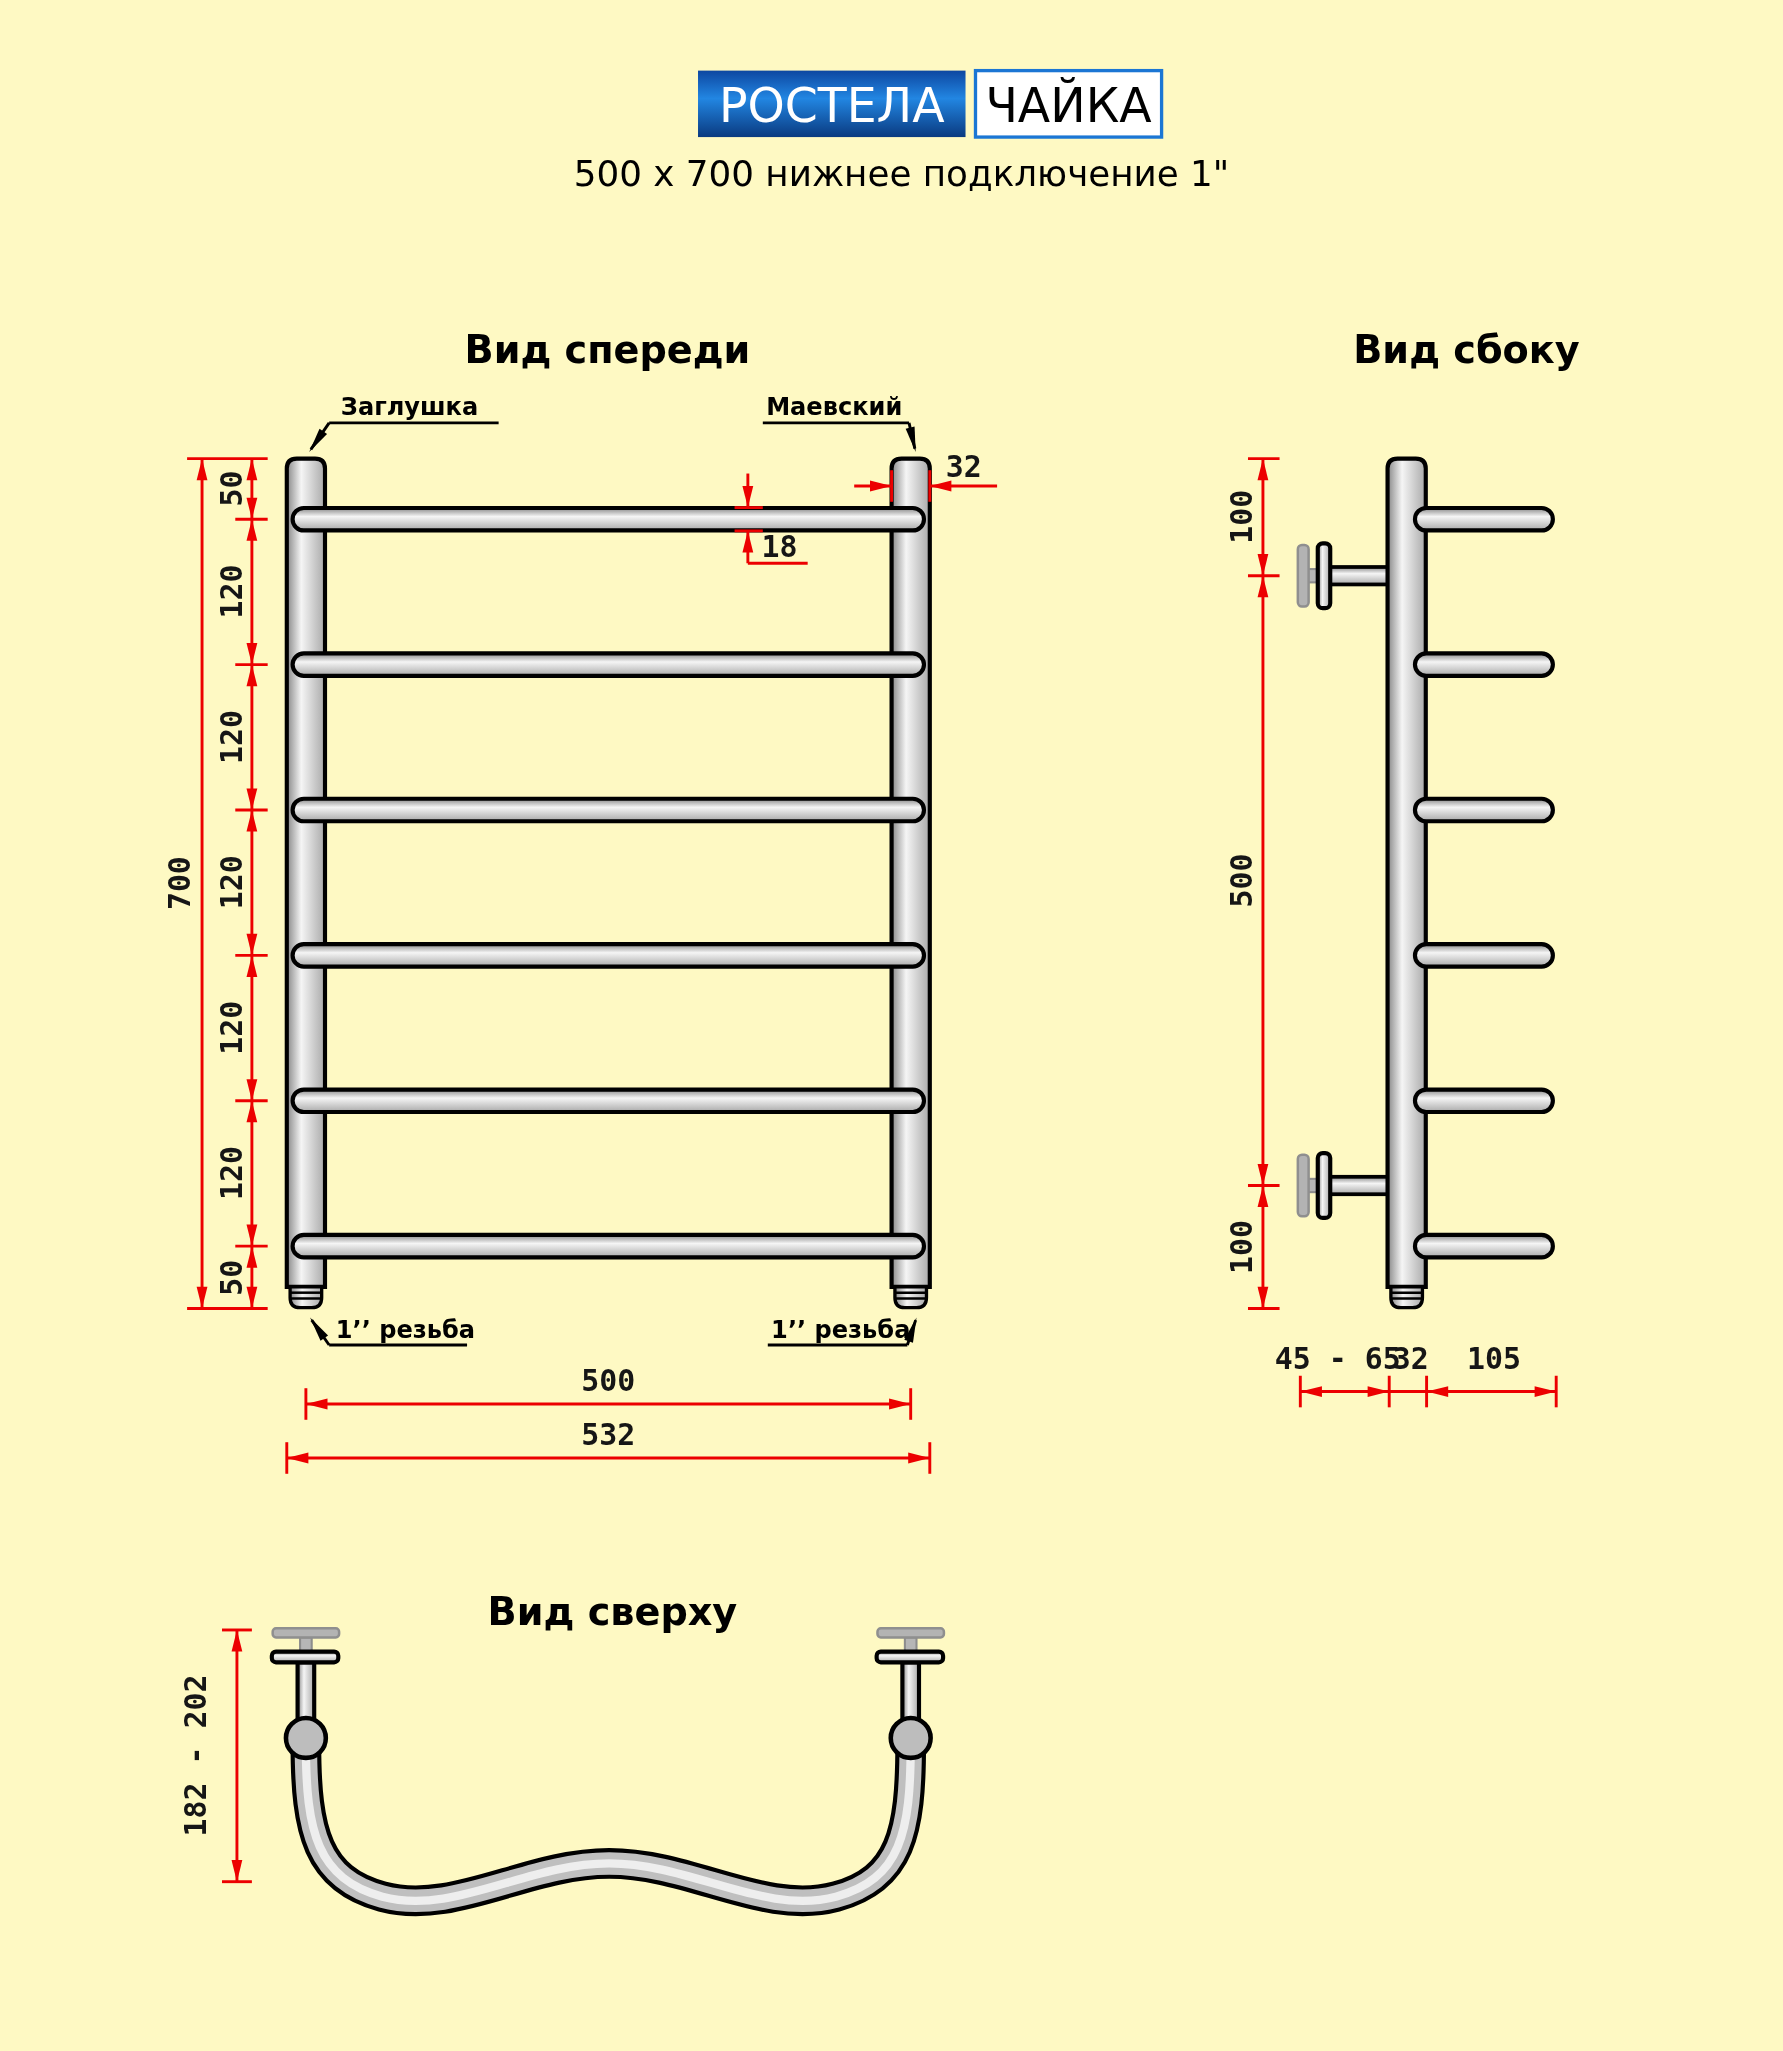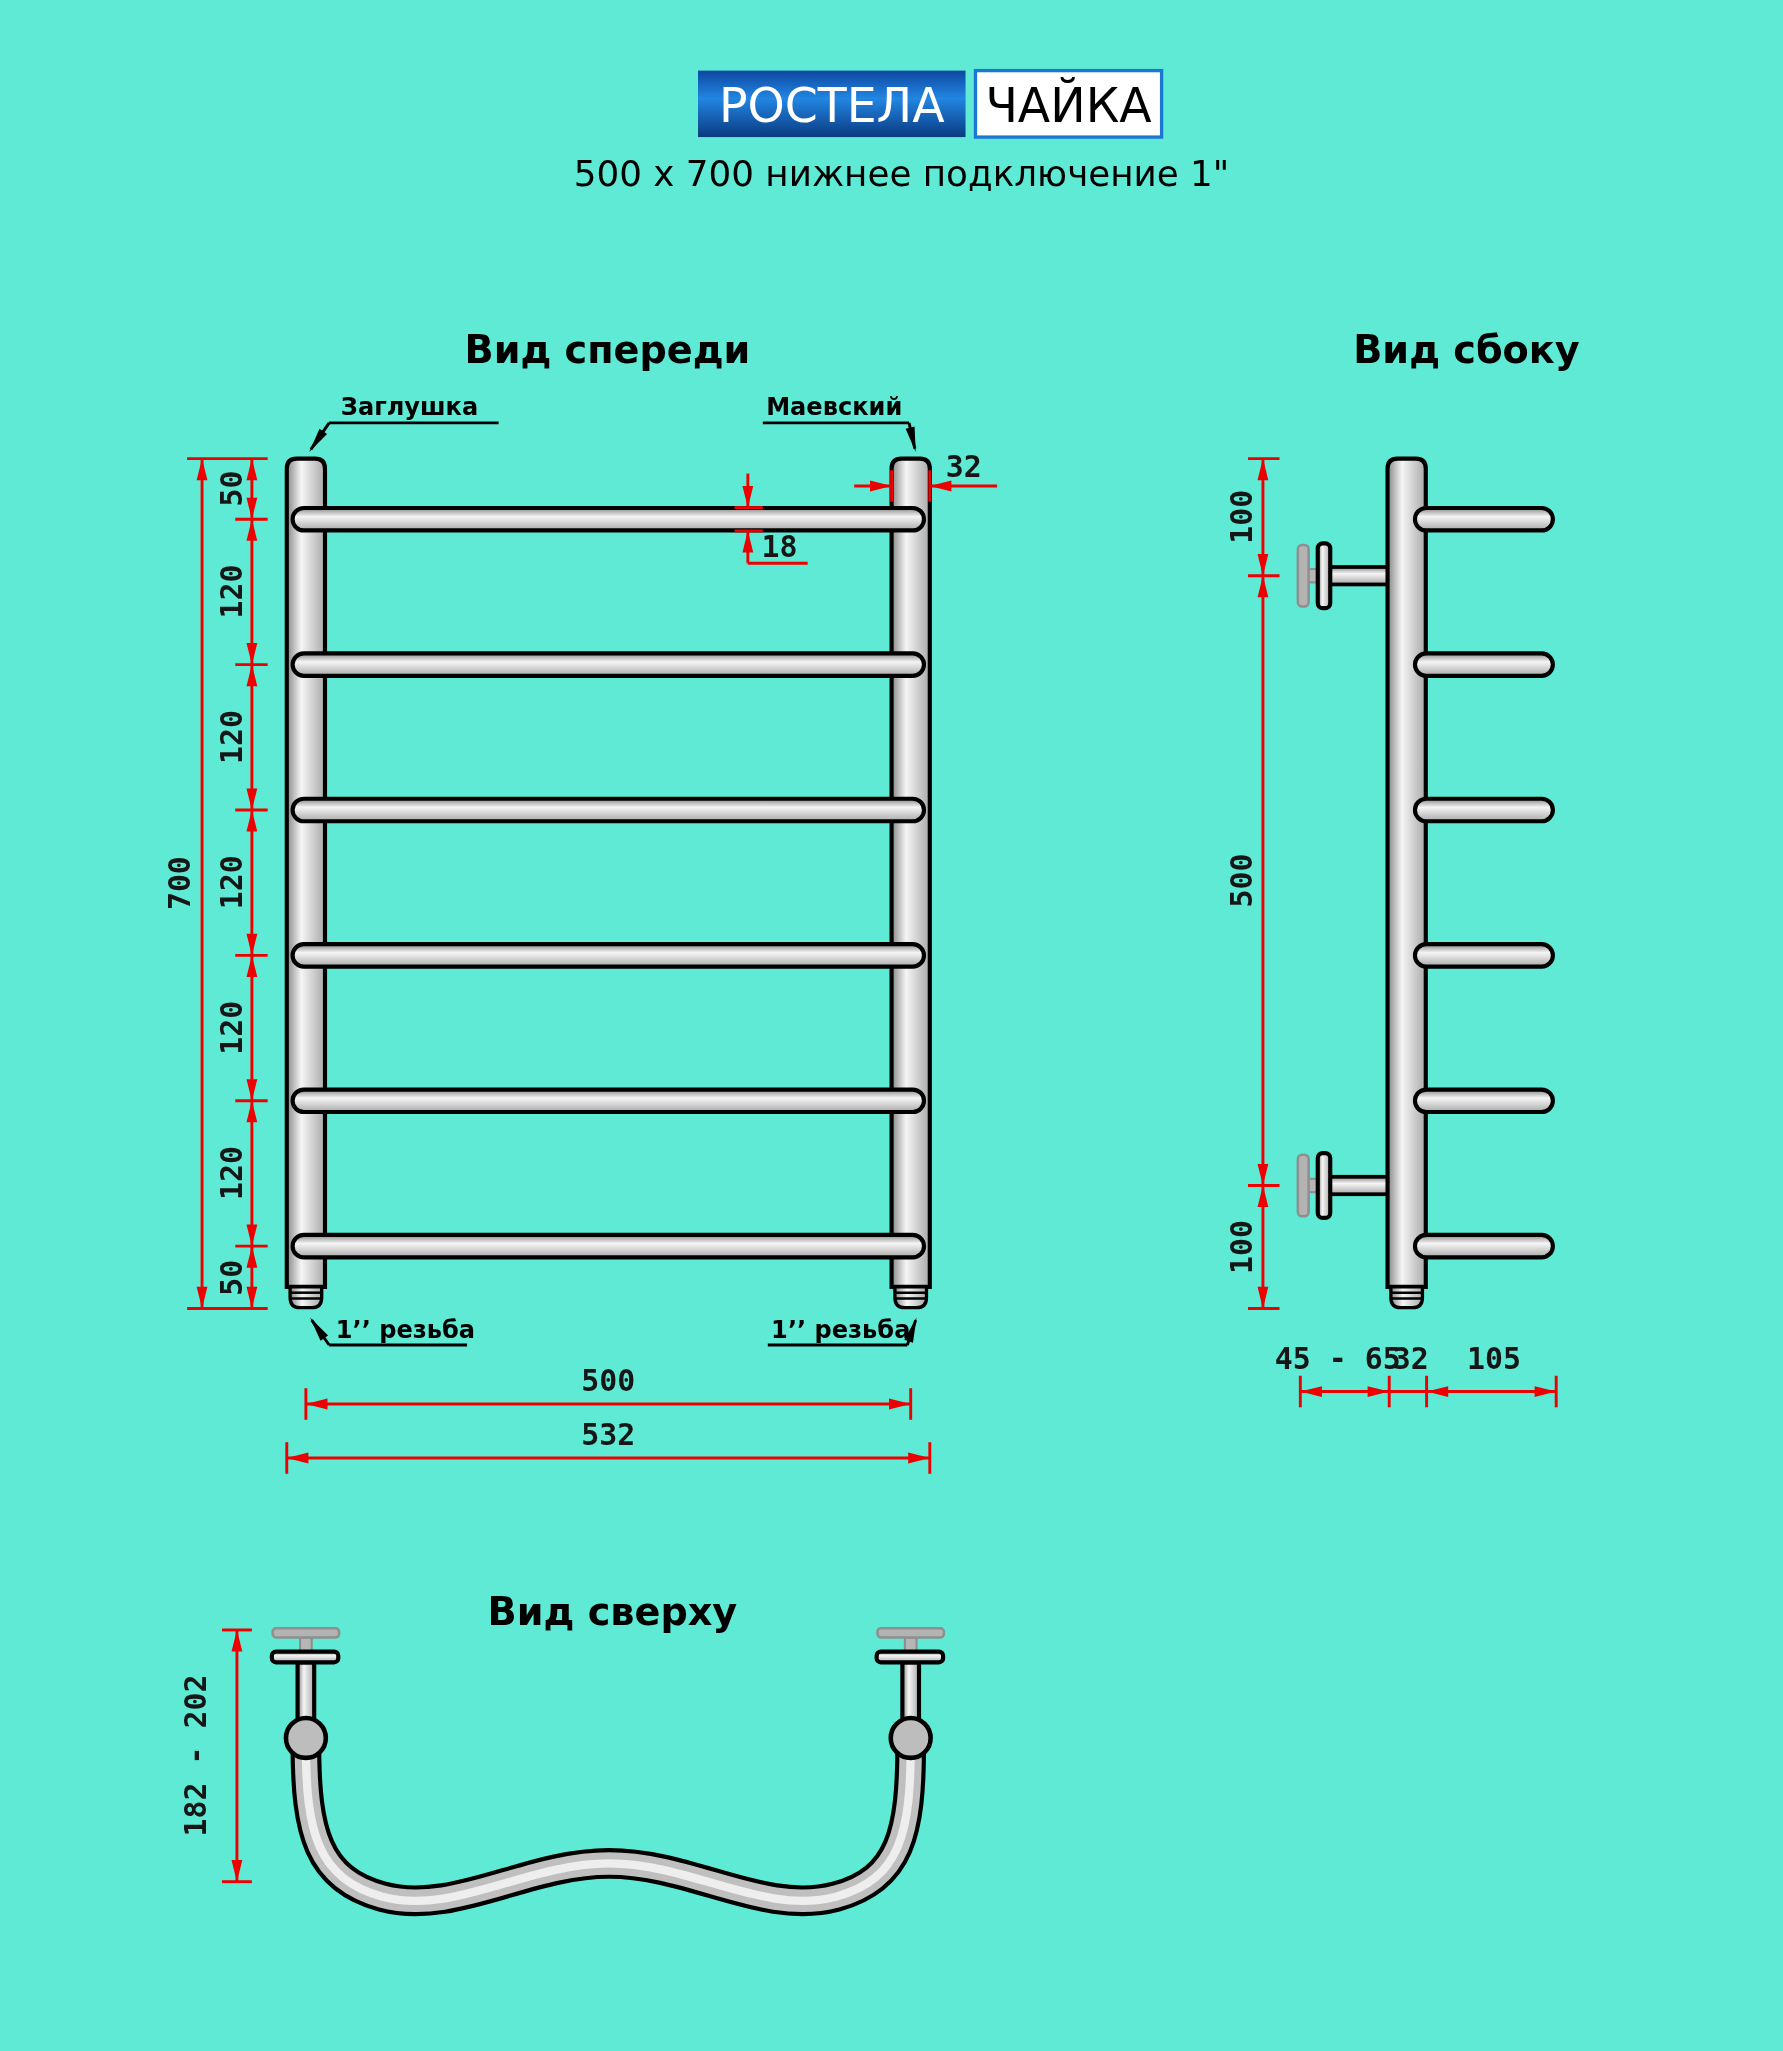--- a/index.html
+++ b/index.html
@@ -1,16 +1,16 @@
 <!DOCTYPE html>
 <html style="font-size:13.3px"><head>
 <meta charset="utf-8">
 <style>
   html,body{margin:0;padding:0;background:#ffffff;}
-  .stage{position:relative;width:1784px;height:2052px;background:#5eead4;overflow:hidden;}
+  .stage{position:relative;width:1784px;height:2052px;background:#fef9c3;overflow:hidden;}
   svg{position:absolute;left:0;top:0;}
   text{user-select:none;}
   .ttl{font:bold 46px "DejaVu Sans",sans-serif;fill:#000;}
   .lbl{font:bold 29px "DejaVu Sans",sans-serif;fill:#000;}
   .dim{font:bold 36px "DejaVu Sans Mono",monospace;fill:#161616;}
   .sub{font:43px "DejaVu Sans",sans-serif;fill:#000;}
   .logoA{font:57px "DejaVu Sans",sans-serif;fill:#ffffff;}
   .logoB{font:57px "DejaVu Sans",sans-serif;fill:#000000;}
   .red{stroke:#ec0000;stroke-width:3.5;fill:none;}
   .redf{fill:#ec0000;stroke:none;}

